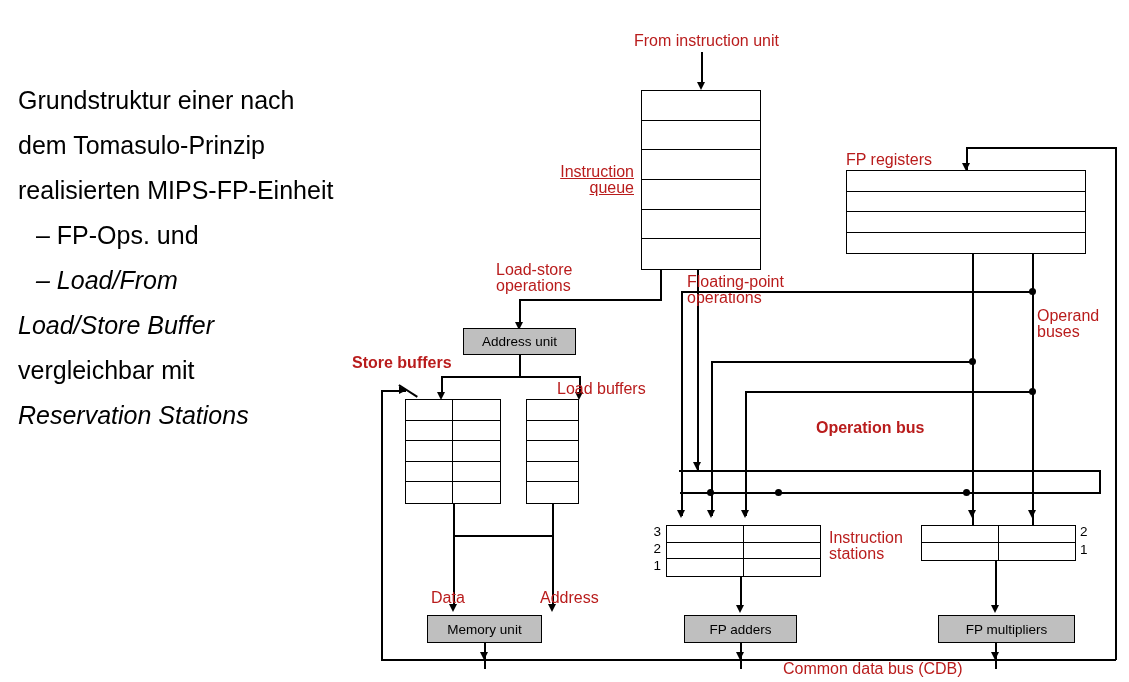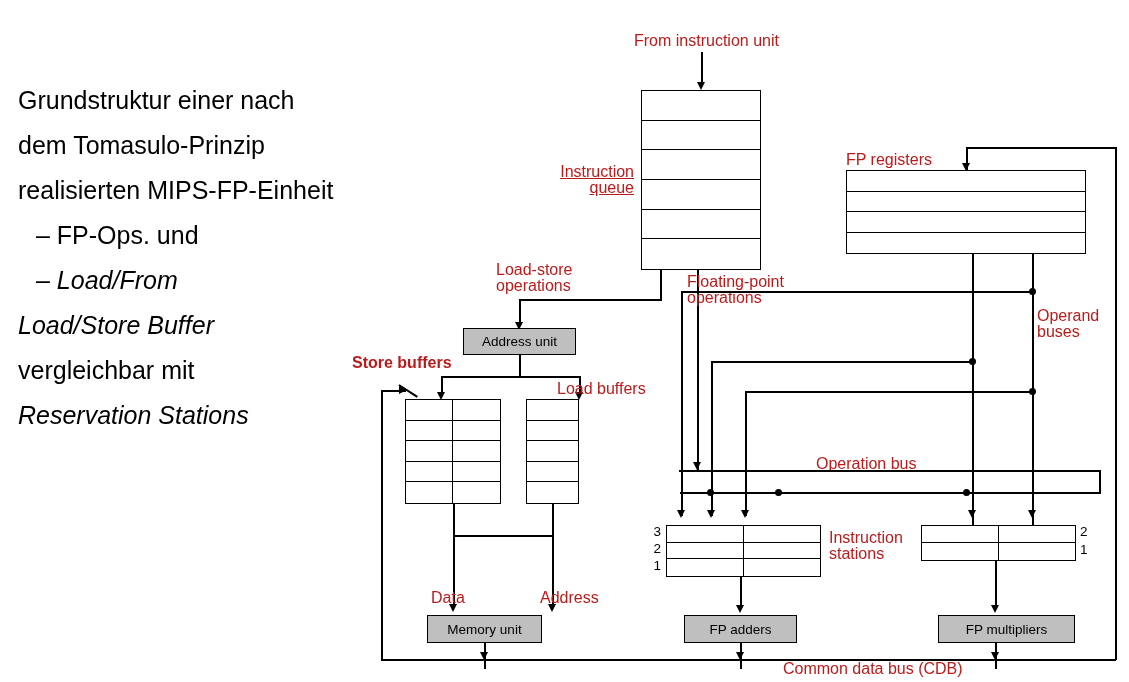--- a/index.html
+++ b/index.html
@@ -246,21 +246,21 @@
 
     <div class="dot" style="left:1029px; top:388px;"></div>
     <div class="hline" style="left:745px; top:391px; width:288px;"></div>
     <div class="vline" style="left:745px; top:391px; height:125px;"></div>
     <div class="arrow-down" style="left:741px; top:510px;"></div>
 
     <div class="arrow-down" style="left:968px; top:510px;"></div>
     <div class="arrow-down" style="left:1028px; top:510px;"></div>
 
     <div class="hline" style="left:680px; top:492px; width:420px;"></div>
-    <div class="lbl" style="left:816px; top:456px;">Operation bus</div>
+    <div class="lbl" style="left:816px; top:420px;font-weight:bold;">Operation bus</div>
     <div class="vline" style="left:1099px; top:470px; height:24px;"></div>
     <div class="dot" style="left:707px; top:489px;"></div>
     <div class="dot" style="left:775px; top:489px;"></div>
     <div class="dot" style="left:963px; top:489px;"></div>
 
     <div class="hline" style="left:679px; top:470px; width:421px;"></div>
 
     <div class="grid" style="left:666px; top:525px; width:155px; height:52px; grid-template-columns:1fr 1fr; grid-template-rows:repeat(3,1fr);">
       <div></div>
         <div class="lastcol"></div>

